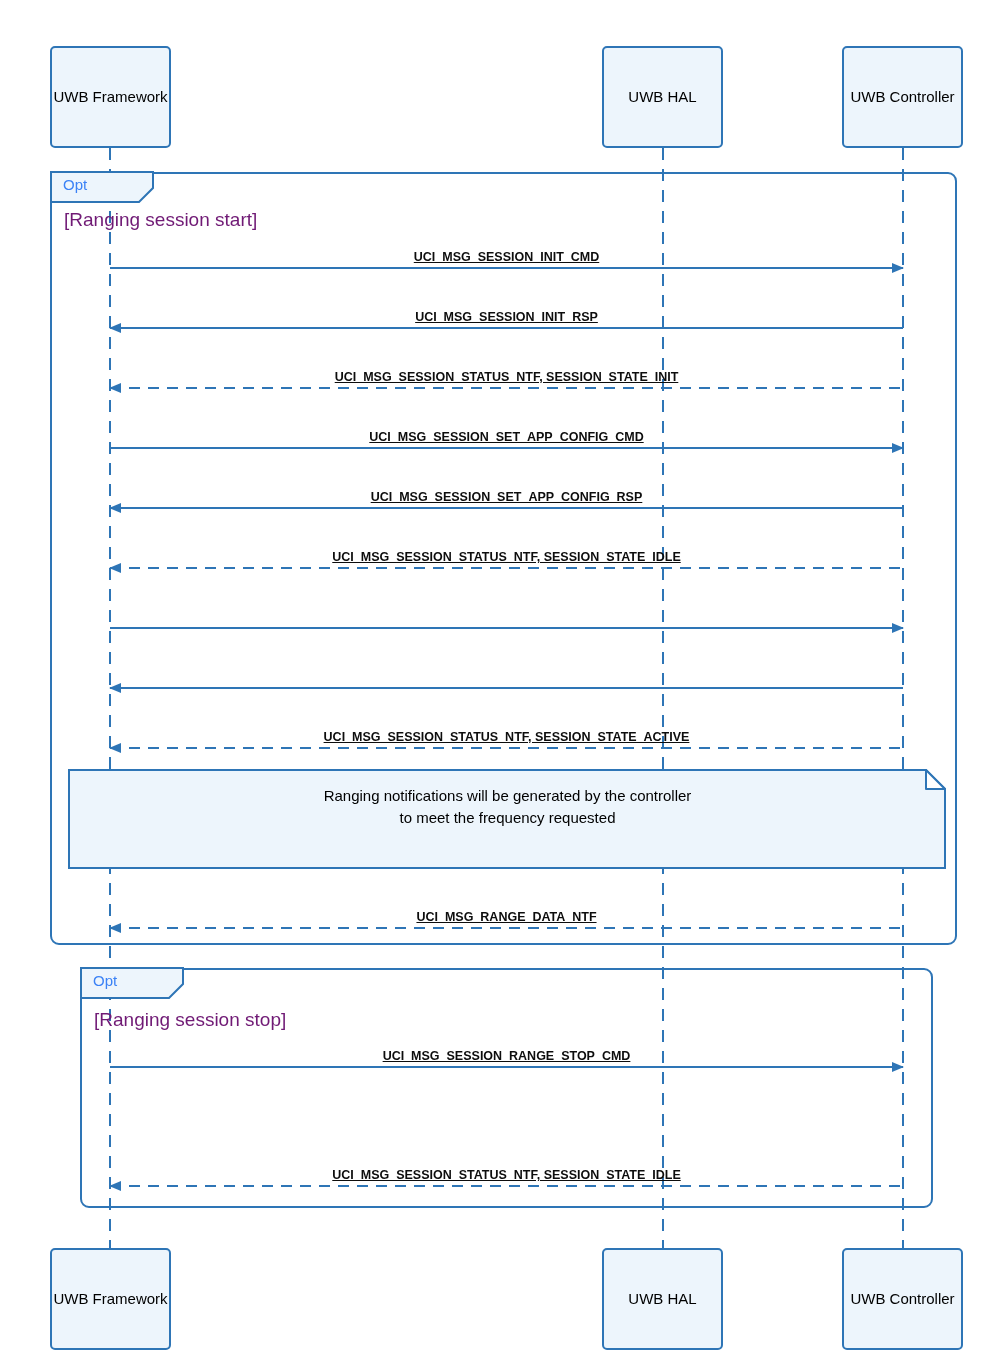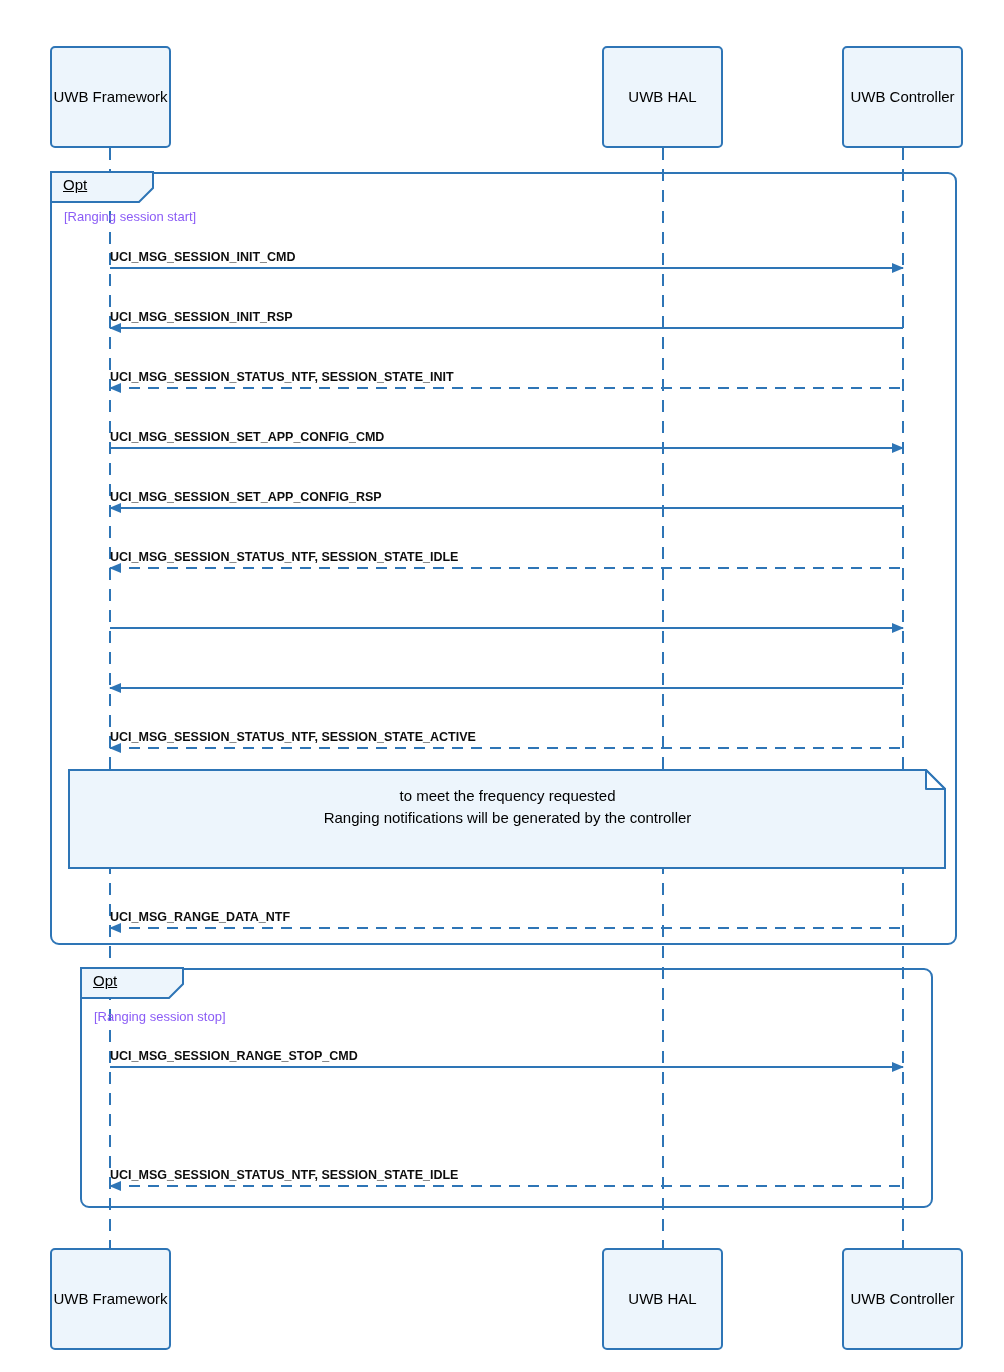--- a/index.html
+++ b/index.html
@@ -19,30 +19,30 @@
     display:flex;align-items:center;justify-content:center;text-align:center;
     font-size:15px;line-height:1.45;
   }
   
   .frame{
     position:absolute;box-sizing:border-box;z-index:2;
     border:2px solid #2e75b6;border-radius:9px;background:transparent;
   }
   .frame-tab{position:absolute;z-index:3;}
   .frame-op{
-    position:absolute;z-index:4;font-size:15px;color:#000000;text-decoration:underline;
+    position:absolute;z-index:4;font-size:15px;color:#3b82f6;
   }
   .guard{
-    position:absolute;z-index:4;font-size:13px;color:#8b5cf6;white-space:nowrap;
+    position:absolute;z-index:4;font-size:19px;color:#701a75;white-space:nowrap;
   }
   
   .msg{position:absolute;left:110px;width:793px;height:21px;z-index:4;}
   .msg .label{
-    position:absolute;bottom:5px;left:0;width:100%;text-align:left;
-    font-size:12.5px;font-weight:bold;white-space:nowrap;color:#0d0d0d;
+    position:absolute;bottom:5px;left:0;width:100%;text-align:center;
+    font-size:12.5px;font-weight:bold;white-space:nowrap;color:#0d0d0d;text-decoration:underline;
   }
   .msg .line{position:absolute;bottom:0;left:0;right:0;height:2px;}
   .msg .line.solid{background:#2e75b6;}
   .msg .line.dashed{background:repeating-linear-gradient(90deg,#2e75b6 0 11px,transparent 11px 19px);}
   .msg .head{position:absolute;bottom:-4px;width:0;height:0;
     border-top:5px solid transparent;border-bottom:5px solid transparent;}
   .msg .head.right{right:-1px;border-left:12px solid #2e75b6;}
   .msg .head.left{left:-1px;border-right:12px solid #2e75b6;}
   
   .note-shape{position:absolute;left:68px;top:769px;z-index:3;}
@@ -72,22 +72,22 @@
     <path d="M1 1 H103 V17 L89 31 H1 Z" fill="#edf5fc" stroke="#2e75b6" stroke-width="2"></path>
   </svg>
   <div class="frame-op" style="left:93px;top:972px">Opt</div>
   <div class="guard" style="left:94px;top:1009px">[Ranging session stop]</div>
 
   <svg class="note-shape" width="879" height="101" viewBox="0 0 879 101">
     <path d="M1 1 H858 L877 20 V99 H1 Z" fill="#edf5fc" stroke="#2e75b6" stroke-width="2"></path>
     <path d="M858 1 L858 20 L877 20 Z" fill="#ffffff" stroke="#2e75b6" stroke-width="2" stroke-linejoin="round"></path>
   </svg>
   <div class="note-text">
+    <div>Ranging notifications will be generated by the controller</div>
     <div>to meet the frequency requested</div>
-    <div>Ranging notifications will be generated by the controller</div>
   </div>
 
   <div class="msg" style="top:248px">
     <div class="label">UCI_MSG_SESSION_INIT_CMD</div>
     <div class="line solid"></div>
     <div class="head right"></div>
   </div>
   <div class="msg" style="top:308px">
     <div class="label">UCI_MSG_SESSION_INIT_RSP</div>
     <div class="line solid"></div>

